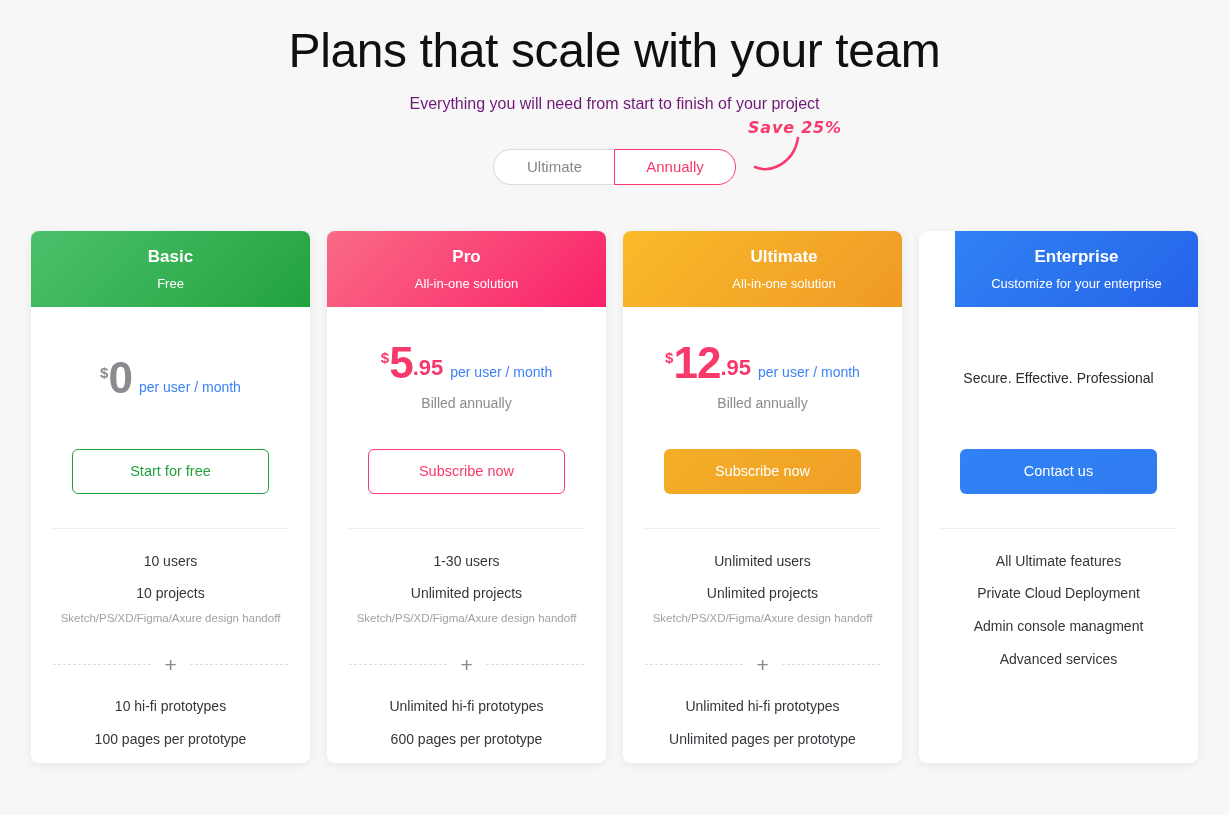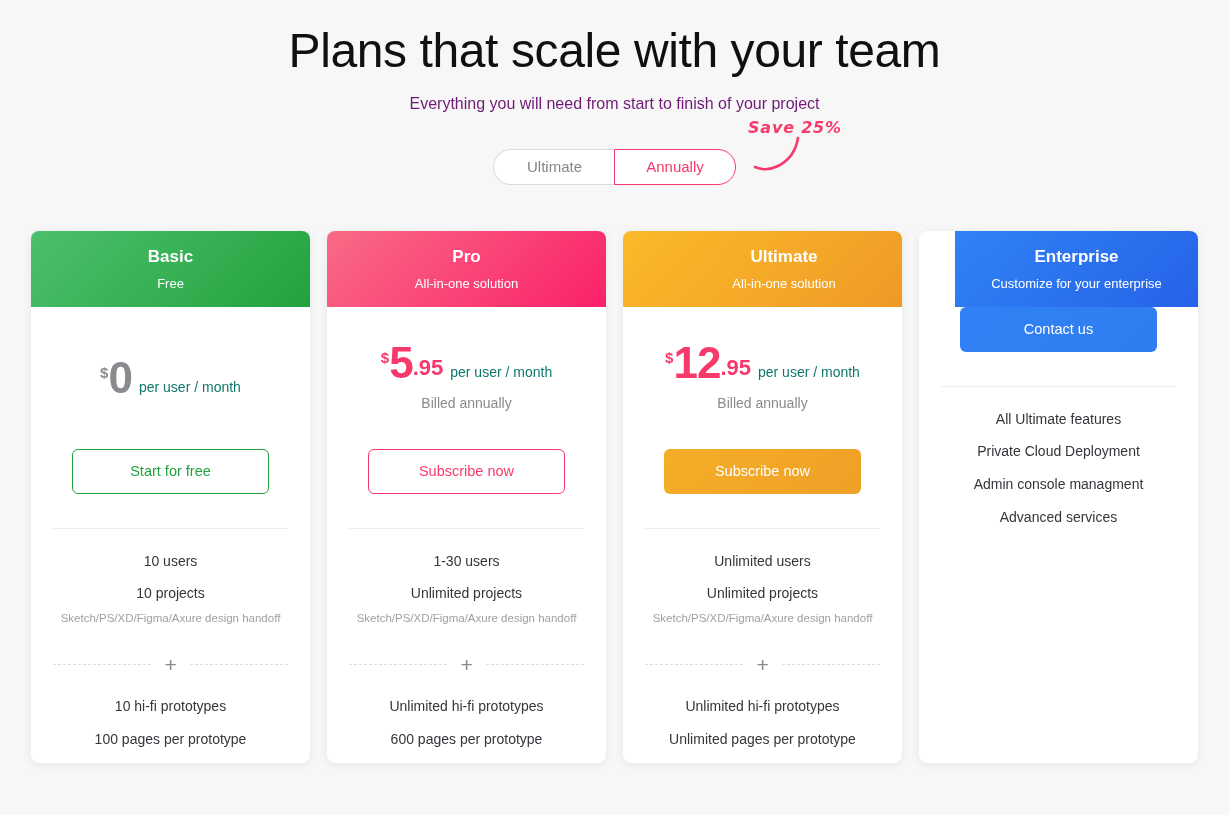--- a/index.html
+++ b/index.html
@@ -163,21 +163,21 @@
     letter-spacing: -1px;
   }
   .cents {
     font-size: 22px;
     font-weight: 700;
     line-height: 1;
     margin-bottom: 2px;
   }
   .per {
     font-size: 14px;
-    color: #0f766e;
+    color: #3b82f6;
     margin-left: 7px;
     margin-bottom: 1px;
   }
   .billed {
     font-size: 14px;
     color: #8a8a8f;
     margin-top: 14px;
   }
   .enterprise-blurb {
     font-size: 14px;
@@ -376,20 +376,23 @@
           </div>
         </div>
       </div>
     </div>
     <div class="card">
       <div class="card-head" style="background: linear-gradient(135deg, rgb(49, 130, 246) 0%, rgb(37, 99, 232) 100%); margin-left: 36px;">
         <div class="card-name">Enterprise</div>
         <div class="card-tagline">Customize for your enterprise</div>
       </div>
       <div class="card-body">
+        <div class="price-zone">
+          <div class="enterprise-blurb">Secure. Effective. Professional</div>
+        </div>
         <div class="cta-zone">
           <div class="cta solid" style="background: linear-gradient(135deg, rgb(49, 130, 246) 0%, rgb(47, 124, 240) 100%);">Contact us</div>
         </div>
         <div class="divider"></div>
         <div class="feature-zone">
           <div class="feat">All Ultimate features</div>
           <div class="feat">Private Cloud Deployment</div>
           <div class="feat">Admin console managment</div>
           <div class="feat">Advanced services</div>
         </div>

